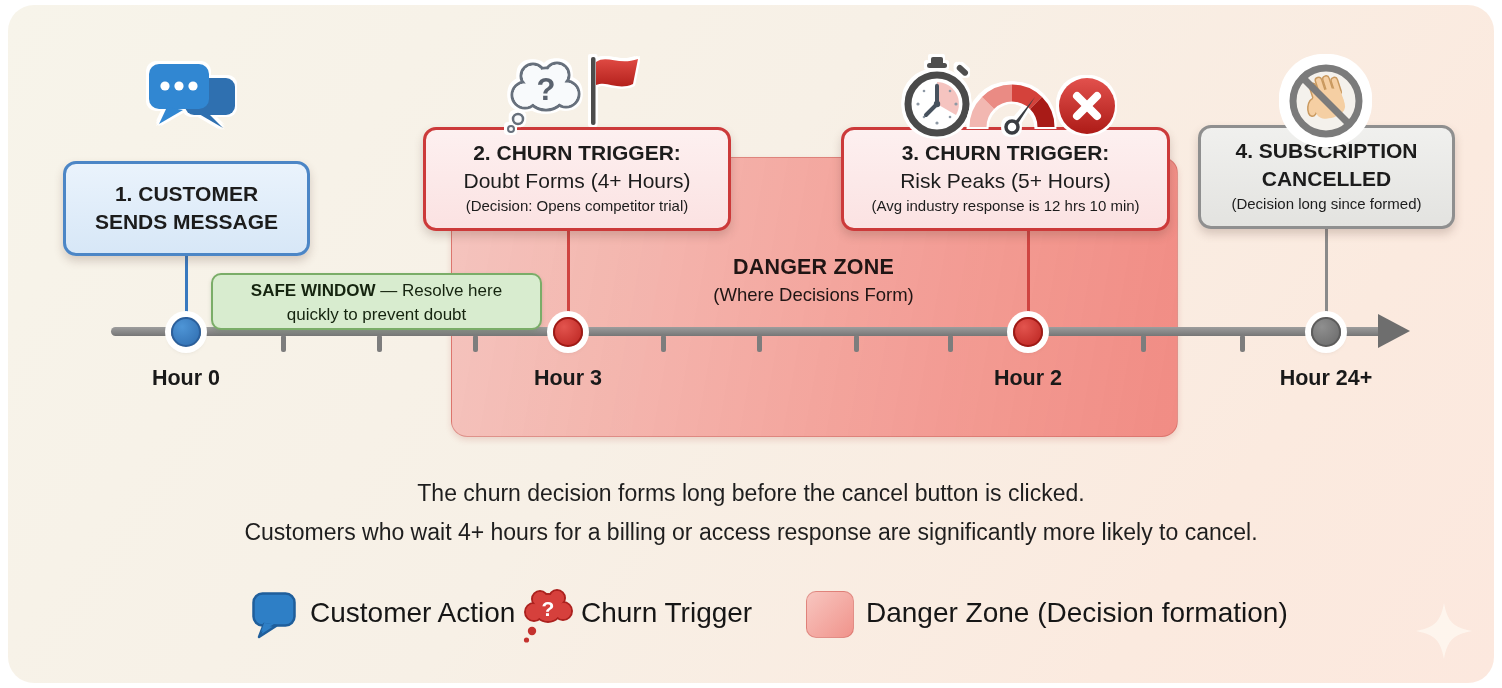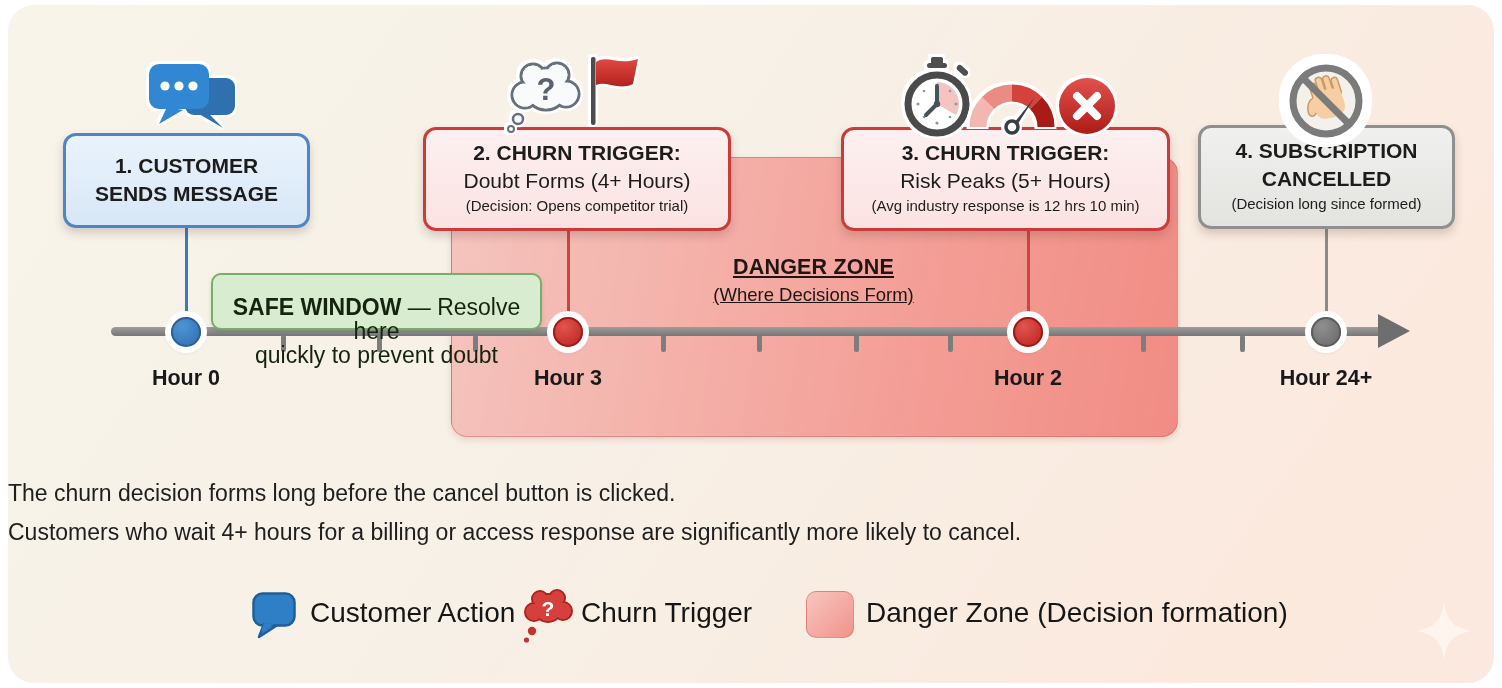--- a/index.html
+++ b/index.html
@@ -5,61 +5,61 @@
   html,body{margin:0;padding:0;background:#ffffff;}
   body{font-family:"Liberation Sans","DejaVu Sans",sans-serif;color:#1c1c1c;}
   .stage{position:relative;width:1502px;height:688px;background:#ffffff;overflow:hidden;}
   .canvas{position:absolute;left:8px;top:5px;width:1486px;height:678px;border-radius:26px;
           background:linear-gradient(125deg,#f7f4ea 0%,#f7f0e6 45%,#fbeadf 80%,#fce8de 100%);overflow:hidden;}
 
   
   .danger-zone{position:absolute;left:443px;top:152px;width:725px;height:278px;border-radius:16px;z-index:1;
                background:linear-gradient(100deg,rgba(244,189,183,.85) 0%,rgba(242,150,142,.95) 70%,#f18c84 100%);
                border:1px solid rgba(196,86,80,.45);box-shadow:0 3px 6px rgba(180,70,60,.18);}
-  .dz-label{position:absolute;left:443px;width:725px;top:250px;text-align:center;z-index:2;color:#201514;text-decoration:underline;}
+  .dz-label{position:absolute;left:443px;width:725px;top:250px;text-align:center;z-index:2;color:#201514;}
   .dz-title{font-size:21.5px;font-weight:bold;letter-spacing:.2px;}
   .dz-sub{font-size:18.5px;margin-top:4px;}
 
   
   .tl-line{position:absolute;left:103px;top:322px;width:1272px;height:9px;z-index:2;
            background:linear-gradient(180deg,#9d9d9d,#767676);border-radius:5px;}
   .tl-arrow{position:absolute;left:1370px;top:309px;width:0;height:0;z-index:2;
             border-left:32px solid #6e6e6e;border-top:17px solid transparent;border-bottom:17px solid transparent;}
   .tick{position:absolute;top:330px;width:5px;height:17px;background:#7d7d7d;border-radius:2px;z-index:2;}
   .dot{position:absolute;top:312px;width:30px;height:30px;border-radius:50%;box-sizing:border-box;z-index:4;
        box-shadow:0 0 0 6px #ffffff,0 3px 6px rgba(0,0,0,.3);}
   .dot.blue{background:radial-gradient(circle at 35% 30%,#4e95d6,#2f6cae);border:2px solid #2b5f9b;}
   .dot.red{background:radial-gradient(circle at 35% 30%,#e2544e,#bb2420);border:2px solid #9f1a16;}
   .dot.gray{background:radial-gradient(circle at 35% 30%,#8f8f8f,#696969);border:2px solid #5c5c5c;}
   .hour{position:absolute;top:361px;width:160px;text-align:center;font-size:21.5px;font-weight:bold;color:#191919;z-index:4;}
   .conn{position:absolute;width:3px;z-index:2;}
 
   
   .safe{position:absolute;left:203px;top:268px;width:331px;height:57px;box-sizing:border-box;z-index:3;
         background:#d8eccf;border:2px solid #7aad68;border-radius:10px;text-align:center;
-        font-size:23px;line-height:24px;padding-top:20px;color:#15240f;box-shadow:0 2px 4px rgba(60,110,50,.18);}
+        font-size:17px;line-height:24px;padding-top:4px;color:#15240f;box-shadow:0 2px 4px rgba(60,110,50,.18);}
 
   
   .card{position:absolute;border-radius:13px;text-align:center;z-index:5;box-sizing:border-box;
         box-shadow:0 5px 10px rgba(90,60,50,.22);}
   .card.customer{background:linear-gradient(180deg,#eaf3fc,#d7e7f7);border:3px solid #4c86c6;}
   .card.trigger{background:linear-gradient(180deg,#fdf0f0,#fbe2e2);border:3px solid #cc3a3a;}
   .card.cancelled{background:linear-gradient(180deg,#f0f0ee,#e3e3e0);border:3px solid #8f8f8f;}
   .card .l1{font-weight:bold;font-size:21px;line-height:28px;}
   .card .l2{font-size:21px;line-height:28px;}
   .card.customer .l2,.card.cancelled .l2{font-weight:bold;}
   .card .l3{font-size:15px;line-height:21px;}
-  .pad1{padding-top:16px;} .pad2{padding-top:9px;}
+  .pad1{padding-top:16px;margin-top:28px;} .pad2{padding-top:9px;}
 
   
   .icon{position:absolute;z-index:6;
         filter:drop-shadow(2.5px 0 0 #fff) drop-shadow(-2.5px 0 0 #fff) drop-shadow(0 2.5px 0 #fff) drop-shadow(0 -2.5px 0 #fff);}
 
   
-  .summary{position:absolute;left:0;width:100%;top:469px;font-size:23px;line-height:39px;color:#1e1e1e;z-index:2;}
+  .summary{position:absolute;left:0;width:100%;top:469px;text-align:center;font-size:23px;line-height:39px;color:#1e1e1e;z-index:2;}
   .legend-label{position:absolute;top:584px;height:48px;line-height:48px;font-size:28px;color:#161616;z-index:2;}
   .legend-icon{position:absolute;z-index:2;}
   .swatch{position:absolute;left:798px;top:586px;width:46px;height:45px;border-radius:10px;z-index:2;
           background:linear-gradient(135deg,#f8c6c0,#f0938b);border:1px solid rgba(205,100,92,.5);}
   .sparkle{position:absolute;left:1408px;top:598px;z-index:2;opacity:.8;}
 </style>
 </head>
 <body>
 
 <div class="stage">

